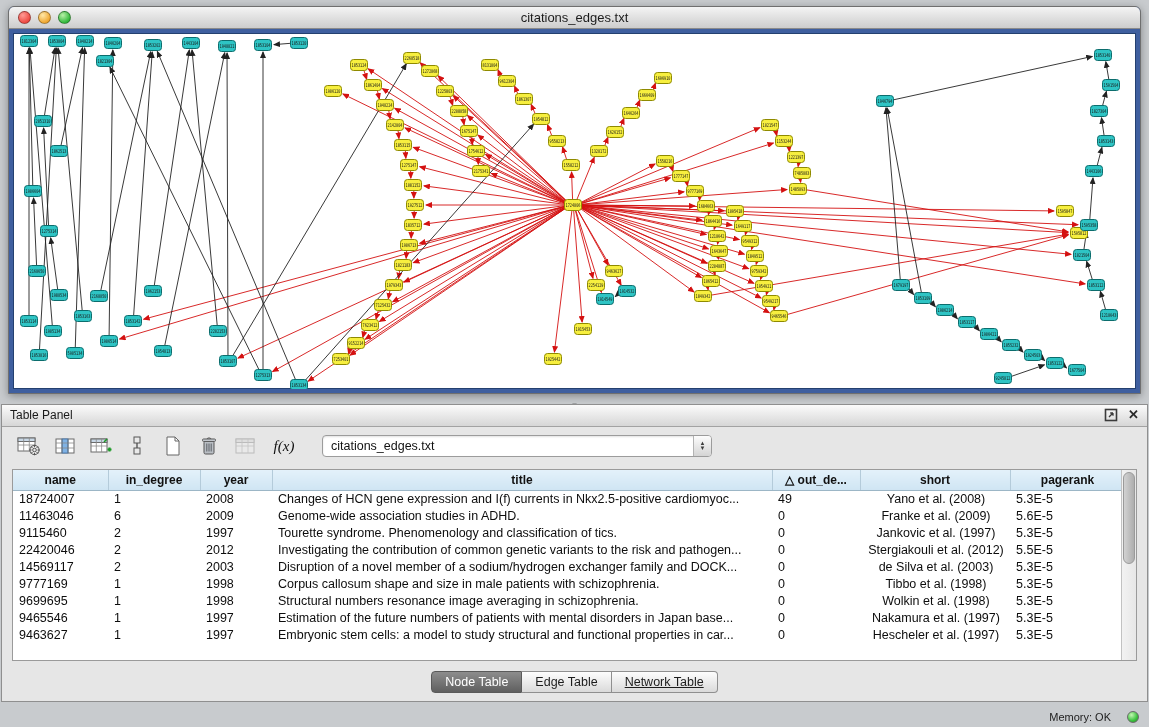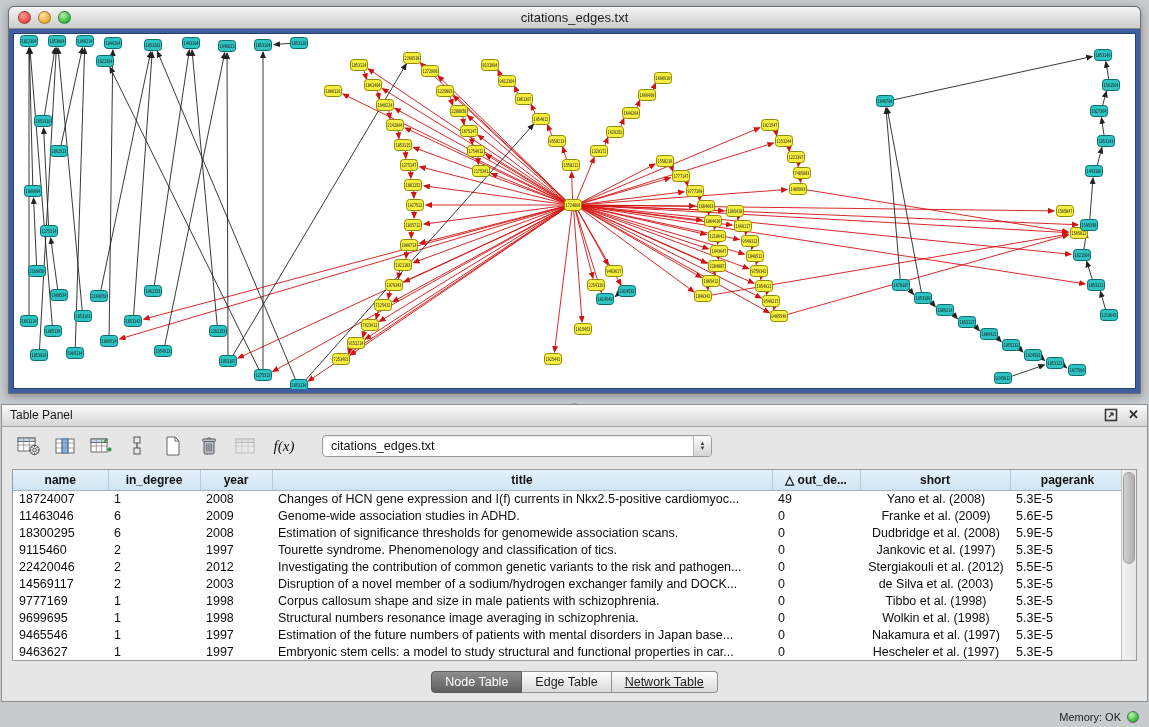--- a/index.html
+++ b/index.html
@@ -67,21 +67,21 @@
 
   .tabs { position:absolute; left:0; right:0; bottom:8px; display:flex; justify-content:center; }
   .tab { font-family:"Liberation Sans", sans-serif; font-size:12.5px; padding:3px 13px;
          border:1px solid #8f8f8f; background:linear-gradient(#fdfdfd,#dadada); color:#1d1d1d; cursor:pointer; }
   .tab.first { border-radius:4px 0 0 4px; }
   .tab.mid { border-left:none; }
   .tab.last { border-left:none; border-radius:0 4px 4px 0;text-decoration:underline; }
   .tab.active { background:linear-gradient(#8d8d8d,#5f5f5f); color:#ffffff; border-color:#5a5a5a; }
 
   
-  .statusbar { position:absolute; right:10px; bottom:4px; display:flex; align-items:flex-start; gap:6px; }
+  .statusbar { position:absolute; right:10px; bottom:4px; display:flex; align-items:flex-start; gap:16px; }
   .mem-label { font-size:11px; color:#222; }
   .led { width:12px; height:12px; border-radius:50%; border:1px solid #6a6a6a;
          background:radial-gradient(circle at 35% 30%, #c2f7b2, #3bc23e 60%, #1f8f24); }
 
   
   .tbicon svg { display:block; }
 </style>
 </head>
 <body>
 
@@ -852,29 +852,20 @@
             <tr>
               <td>11463046</td>
               <td>6</td>
               <td>2009</td>
               <td>Genome-wide association studies in ADHD.</td>
               <td>0</td>
               <td class="ctr">Franke et al. (2009)</td>
               <td>5.6E-5</td>
             </tr>
             <tr>
-              <td>18300295</td>
-              <td>6</td>
-              <td>2008</td>
-              <td>Estimation of significance thresholds for genomewide association scans.</td>
-              <td>0</td>
-              <td class="ctr">Dudbridge et al. (2008)</td>
-              <td>5.9E-5</td>
-            </tr>
-            <tr>
               <td>9115460</td>
               <td>2</td>
               <td>1997</td>
               <td>Tourette syndrome. Phenomenology and classification of tics.</td>
               <td>0</td>
               <td class="ctr">Jankovic et al. (1997)</td>
               <td>5.3E-5</td>
             </tr>
             <tr>
               <td>22420046</td>

